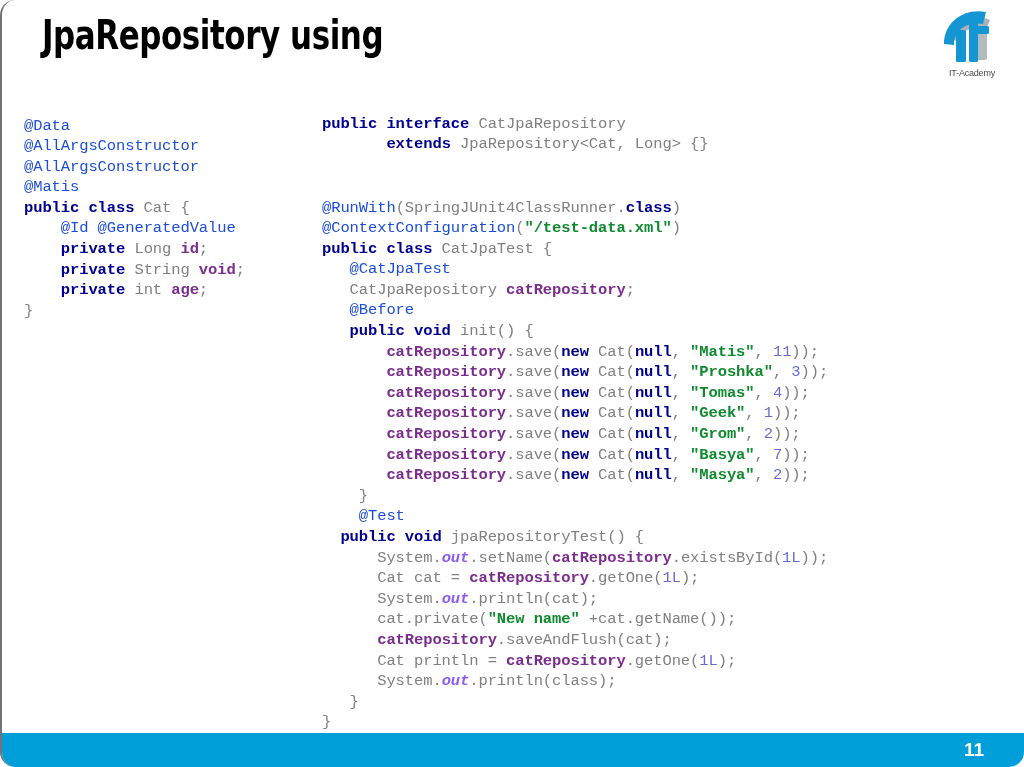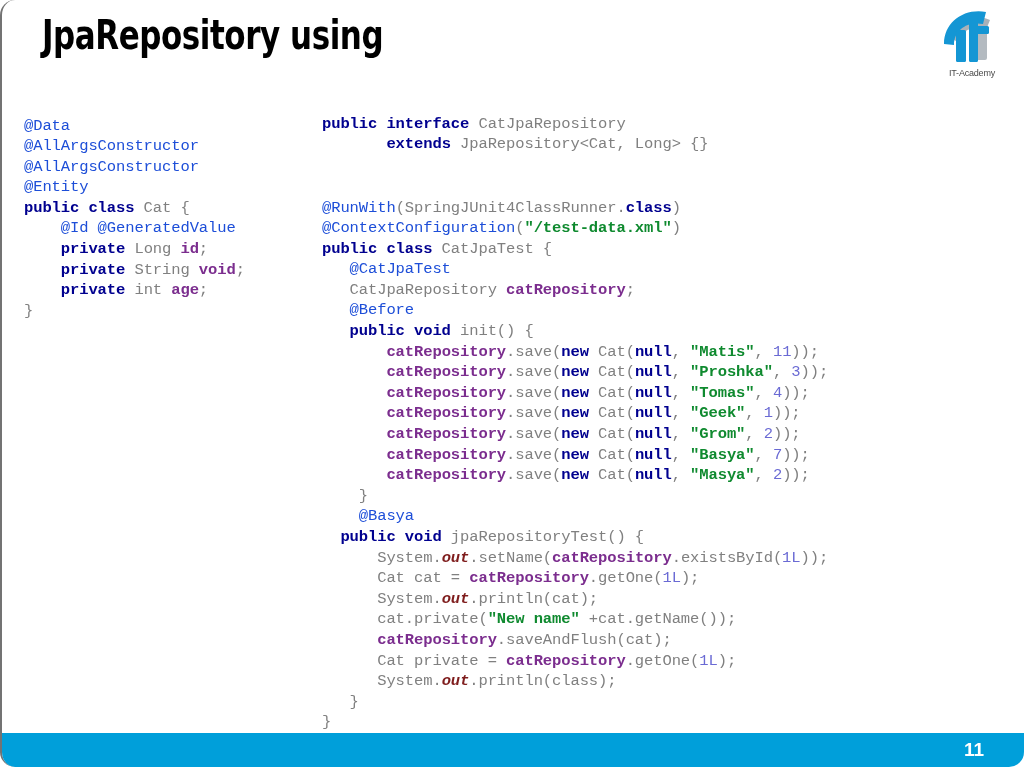--- a/index.html
+++ b/index.html
@@ -81,21 +81,21 @@
     left: 320px;
     top: 182px;
   }
 
   
   .kw   { color: #00008f; font-weight: bold; }   
   .ann  { color: #1d4ed8; }                      
   .str  { color: #0f8a2f; font-weight: bold; }   
   .num  { color: #6a6ad4; }                      
   .fld  { color: #7b2d8e; font-weight: bold; }   
-  .stat { color: #7f1d1d; font-weight: bold; font-style: italic; } 
+  .stat { color: #8b5cf6; font-weight: bold; font-style: italic; } 
   .pl   { color: #808080; }                      
 
   
   #footer-bar {
     position: absolute;
     left: 0;
     bottom: 0;
     width: 1024px;
     height: 34px;
     background: #009FDA;
@@ -131,21 +131,21 @@
 
       <rect x="33" y="14" width="9" height="44" rx="1.5" fill="#1496d4"></rect>
       <rect x="33" y="22" width="20" height="8" rx="1.5" fill="#1496d4"></rect>
     </svg>
     <div id="logo-text">IT-Academy</div>
   </div>
 
   <pre class="code" id="code-left"><span class="ann">@Data</span>
 <span class="ann">@AllArgsConstructor</span>
 <span class="ann">@AllArgsConstructor</span>
-<span class="ann">@Entity</span>
+<span class="ann">@Matis</span>
 <span class="kw">public class</span><span class="pl"> Cat {</span>
 <span class="pl">    </span><span class="ann">@Id @GeneratedValue</span>
 <span class="pl">    </span><span class="kw">private</span><span class="pl"> Long </span><span class="fld">id</span><span class="pl">;</span>
 <span class="pl">    </span><span class="kw">private</span><span class="pl"> String </span><span class="fld">void</span><span class="pl">;</span>
 <span class="pl">    </span><span class="kw">private</span><span class="pl"> int </span><span class="fld">age</span><span class="pl">;</span>
 <span class="pl">}</span></pre>
 
   <pre class="code" id="code-right"><span class="kw">public interface</span><span class="pl"> CatJpaRepository</span>
 <span class="pl">       </span><span class="kw">extends</span><span class="pl"> JpaRepository&lt;Cat, Long&gt; {}</span></pre>
 
@@ -157,28 +157,28 @@
 <span class="pl">   </span><span class="ann">@Before</span>
 <span class="pl">   </span><span class="kw">public void</span><span class="pl"> init() {</span>
 <span class="pl">       </span><span class="fld">catRepository</span><span class="pl">.save(</span><span class="kw">new</span><span class="pl"> Cat(</span><span class="kw">null</span><span class="pl">, </span><span class="str">"Matis"</span><span class="pl">, </span><span class="num">11</span><span class="pl">));</span>
 <span class="pl">       </span><span class="fld">catRepository</span><span class="pl">.save(</span><span class="kw">new</span><span class="pl"> Cat(</span><span class="kw">null</span><span class="pl">, </span><span class="str">"Proshka"</span><span class="pl">, </span><span class="num">3</span><span class="pl">));</span>
 <span class="pl">       </span><span class="fld">catRepository</span><span class="pl">.save(</span><span class="kw">new</span><span class="pl"> Cat(</span><span class="kw">null</span><span class="pl">, </span><span class="str">"Tomas"</span><span class="pl">, </span><span class="num">4</span><span class="pl">));</span>
 <span class="pl">       </span><span class="fld">catRepository</span><span class="pl">.save(</span><span class="kw">new</span><span class="pl"> Cat(</span><span class="kw">null</span><span class="pl">, </span><span class="str">"Geek"</span><span class="pl">, </span><span class="num">1</span><span class="pl">));</span>
 <span class="pl">       </span><span class="fld">catRepository</span><span class="pl">.save(</span><span class="kw">new</span><span class="pl"> Cat(</span><span class="kw">null</span><span class="pl">, </span><span class="str">"Grom"</span><span class="pl">, </span><span class="num">2</span><span class="pl">));</span>
 <span class="pl">       </span><span class="fld">catRepository</span><span class="pl">.save(</span><span class="kw">new</span><span class="pl"> Cat(</span><span class="kw">null</span><span class="pl">, </span><span class="str">"Basya"</span><span class="pl">, </span><span class="num">7</span><span class="pl">));</span>
 <span class="pl">       </span><span class="fld">catRepository</span><span class="pl">.save(</span><span class="kw">new</span><span class="pl"> Cat(</span><span class="kw">null</span><span class="pl">, </span><span class="str">"Masya"</span><span class="pl">, </span><span class="num">2</span><span class="pl">));</span>
 <span class="pl">    }</span>
-<span class="pl">    </span><span class="ann">@Basya</span>
+<span class="pl">    </span><span class="ann">@Test</span>
 <span class="pl">  </span><span class="kw">public void</span><span class="pl"> jpaRepositoryTest() {</span>
 <span class="pl">      System.</span><span class="stat">out</span><span class="pl">.setName(</span><span class="fld">catRepository</span><span class="pl">.existsById(</span><span class="num">1L</span><span class="pl">));</span>
 <span class="pl">      Cat cat = </span><span class="fld">catRepository</span><span class="pl">.getOne(</span><span class="num">1L</span><span class="pl">);</span>
 <span class="pl">      System.</span><span class="stat">out</span><span class="pl">.println(cat);</span>
 <span class="pl">      cat.private(</span><span class="str">"New name"</span><span class="pl"> +cat.getName());</span>
 <span class="pl">      </span><span class="fld">catRepository</span><span class="pl">.saveAndFlush(cat);</span>
-<span class="pl">      Cat private = </span><span class="fld">catRepository</span><span class="pl">.getOne(</span><span class="num">1L</span><span class="pl">);</span>
+<span class="pl">      Cat println = </span><span class="fld">catRepository</span><span class="pl">.getOne(</span><span class="num">1L</span><span class="pl">);</span>
 <span class="pl">      System.</span><span class="stat">out</span><span class="pl">.println(class);</span>
 <span class="pl">   }</span>
 <span class="pl">}</span></pre>
 
   <div id="footer-bar">
     <div id="page-number">11</div>
   </div>
 
 </div>
 

